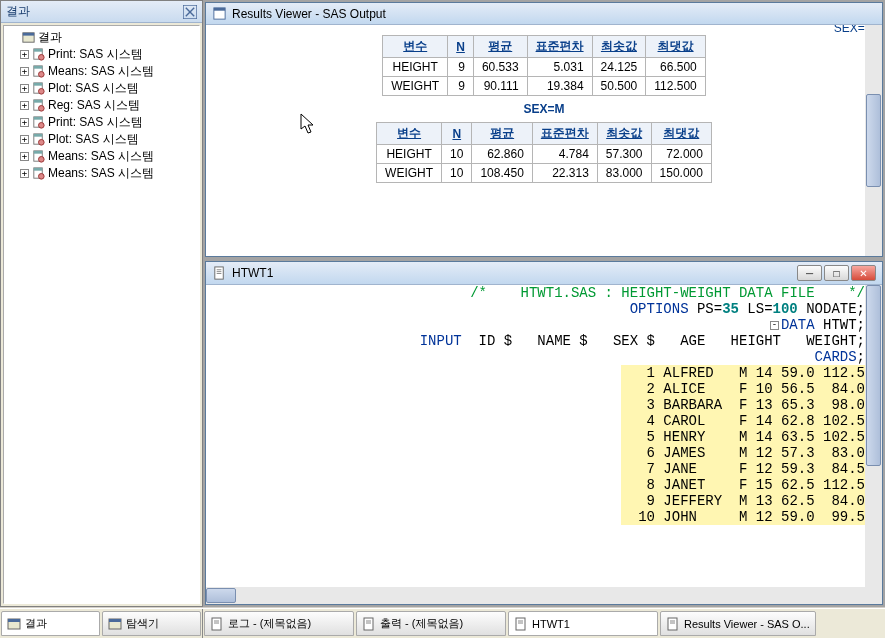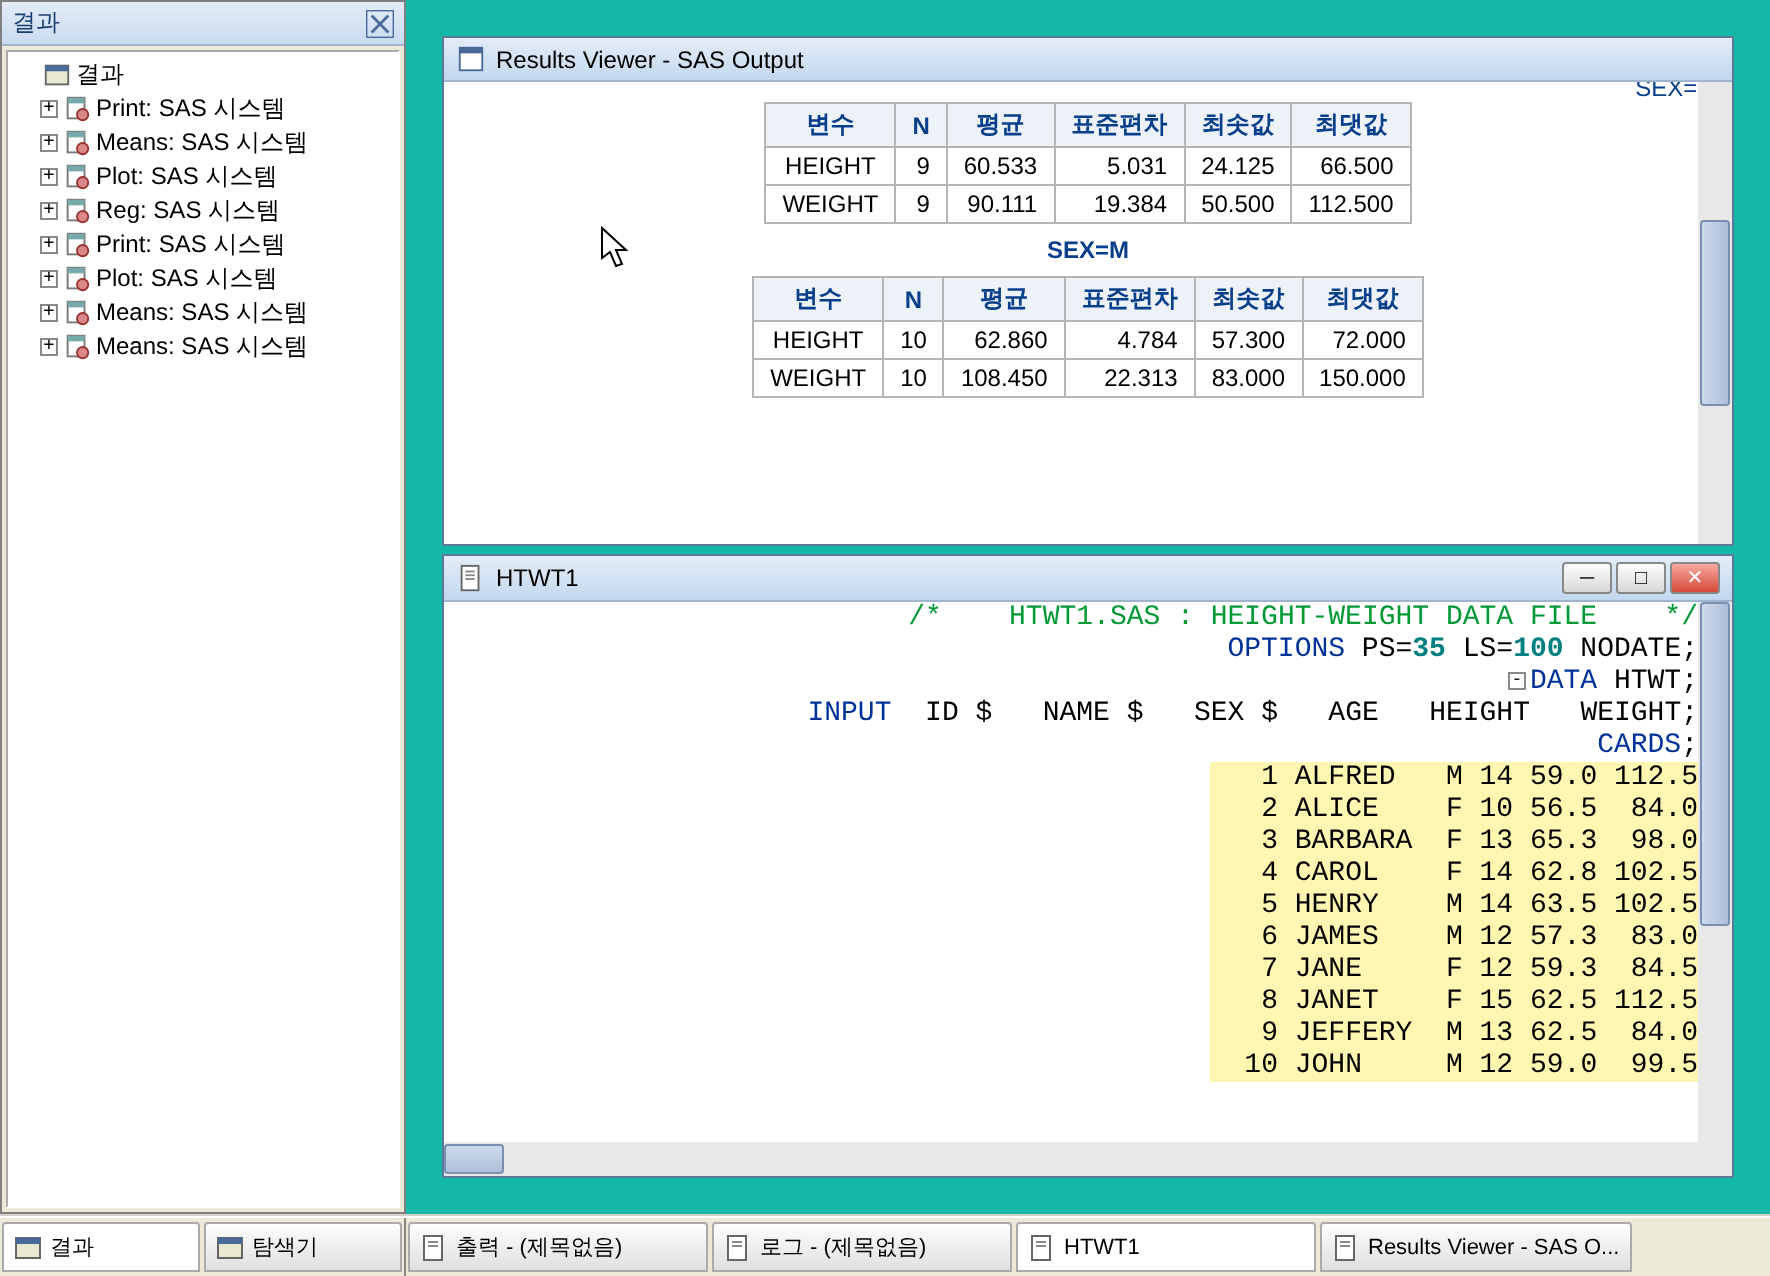--- a/index.html
+++ b/index.html
@@ -71,22 +71,22 @@
   .tree-spacer { width:11px; display:inline-block;}
   .tree-icon {
     width: 15px; height: 15px;
     display:inline-flex;align-items:center;justify-content:center;
   }
   .tree-icon svg { width:15px;height:15px;}
   .right {
     flex: 1;
     display: flex;
     flex-direction: column;
-    background: #14b8a6;
-    padding: 16px;
+    background: #a3a3a3;
+    padding: 0;
   }
   .window {
     margin: 2px;
     border: 1px solid #5a7a9c;
     background: #fff;
     display:flex;
     flex-direction:column;
   }
   .win-title {
     background: linear-gradient(#e4ecf7, #c2d8ef);
@@ -123,20 +123,21 @@
     border: 1px solid #b5b5b5;
     padding: 2px 8px;
     font-size: 12px;
     text-align: right;
   }
   table.sas th {
     background: #edf2f9;
     color: #093f8a;
     font-weight: bold;
     text-align:center;
+    text-decoration:underline;
   }
   table.sas td.varname { text-align:center;margin-top:24px;}
   .scrollbar-v {
     position:absolute; right:0; top:0; bottom:0; width:17px;
     background:#e8e8e8;
   }
   .scrollbar-v .thumb {
     position:absolute; left:1px; right:1px;
     background:linear-gradient(90deg,#cdd9ec,#aebfda);
     border:1px solid #7a8fb0;
@@ -463,31 +464,31 @@
     </div>
   <div style="flex:1;display:flex;" id="taskbar-right">
       <div class="task-tab" style="flex: 0 0 auto; min-width: 150px;">
         <span class="ticon">
           <svg viewBox="0 0 14 14">
             <rect x="2" y="1" width="9" height="12" fill="#fff" stroke="#666"></rect>
             <line x1="4" y1="4" x2="9" y2="4" stroke="#888"></line>
             <line x1="4" y1="6" x2="9" y2="6" stroke="#888"></line>
           </svg>
         </span>
-        <span>출력 - (제목없음)</span>
+        <span>로그 - (제목없음)</span>
       </div>
       <div class="task-tab" style="flex: 0 0 auto; min-width: 150px;">
         <span class="ticon">
           <svg viewBox="0 0 14 14">
             <rect x="2" y="1" width="9" height="12" fill="#fff" stroke="#666"></rect>
             <line x1="4" y1="4" x2="9" y2="4" stroke="#888"></line>
             <line x1="4" y1="6" x2="9" y2="6" stroke="#888"></line>
           </svg>
         </span>
-        <span>로그 - (제목없음)</span>
+        <span>출력 - (제목없음)</span>
       </div>
       <div class="task-tab active" style="flex: 0 0 auto; min-width: 150px;">
         <span class="ticon">
           <svg viewBox="0 0 14 14">
             <rect x="2" y="1" width="9" height="12" fill="#fff" stroke="#666"></rect>
             <line x1="4" y1="4" x2="9" y2="4" stroke="#888"></line>
             <line x1="4" y1="6" x2="9" y2="6" stroke="#888"></line>
           </svg>
         </span>
         <span>HTWT1</span>

